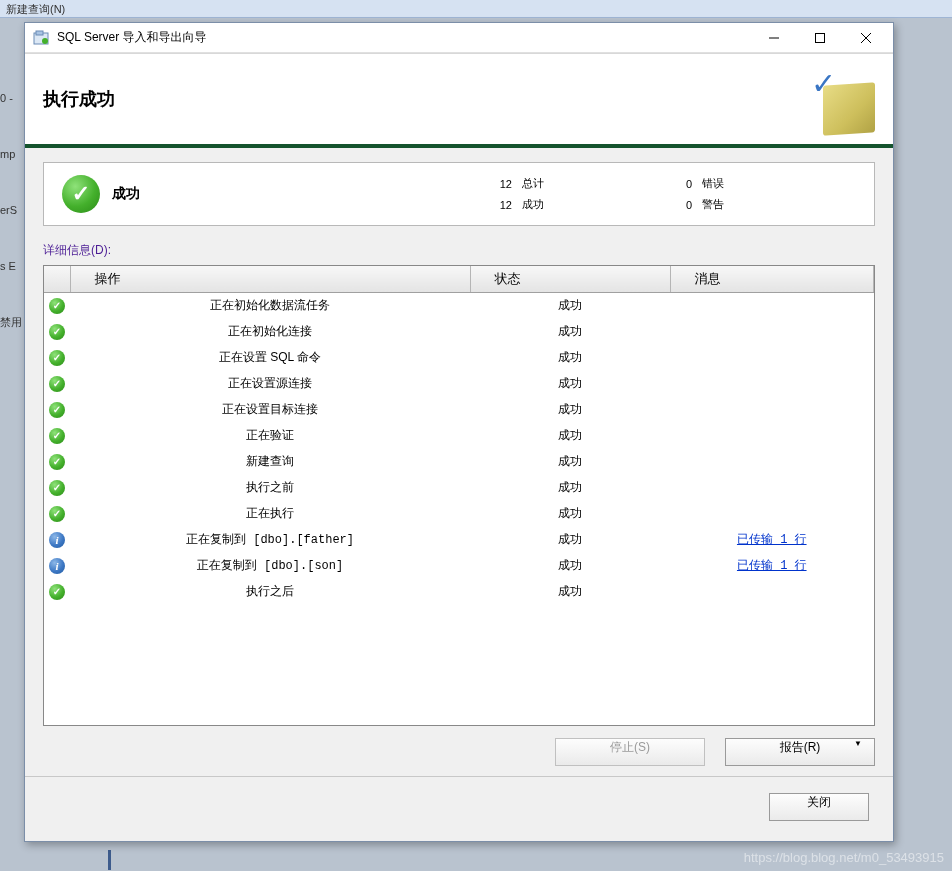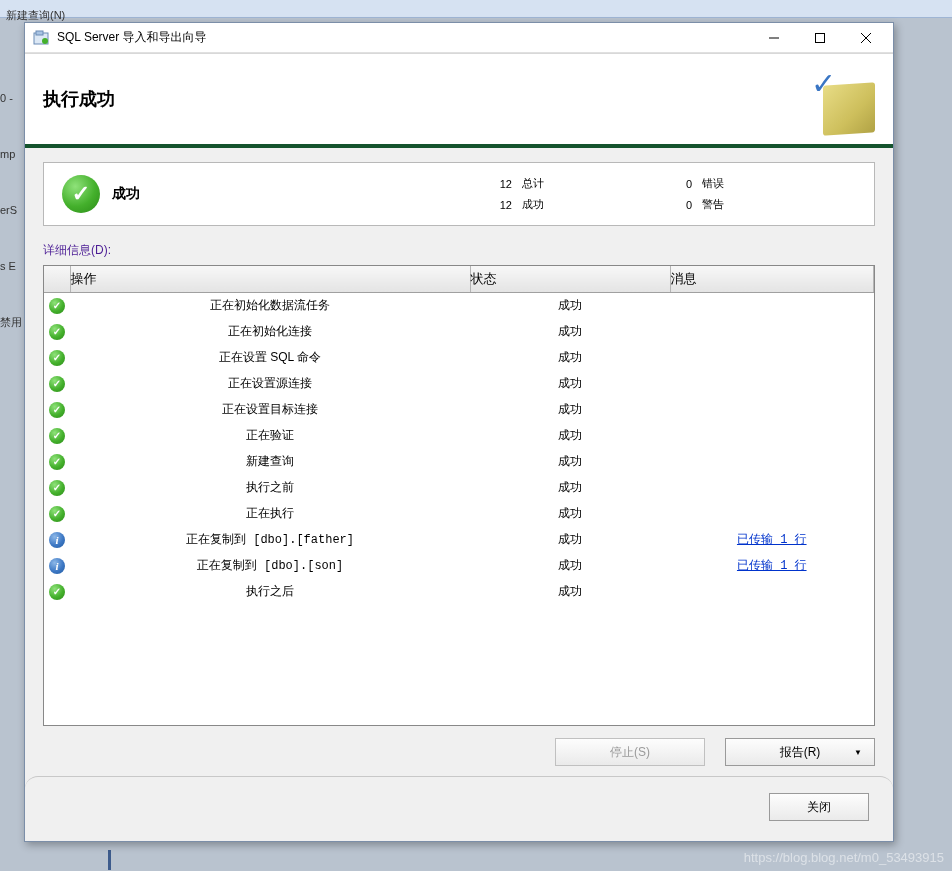--- a/index.html
+++ b/index.html
@@ -13,21 +13,21 @@
       overflow: hidden;
     }
     .bg-frag-top {
       position: absolute;
       top: 0; left: 0; right: 0;
       height: 18px;
       background: #d6e2f2;
       border-bottom: 1px solid #9fb5d4;
       color: #333;
       font-size: 11px;
-      padding: 8px 6px;
+      padding: 2px 6px;
     }
     .bg-frag-left {
       position: absolute;
       left: 0; top: 90px;
       width: 22px;
       color: #333;
       font-size: 11px;
       line-height: 16px;
     }
     .bg-frag-left div { margin-bottom: 40px; }
@@ -189,21 +189,21 @@
     table {
       border-collapse: collapse;
       width: 100%;
       font-size: 12px;
     }
     thead th {
       background: linear-gradient(#f7f7f7, #e4e4e4);
       border-right: 1px solid #b5b5b5;
       border-bottom: 1px solid #a0a0a0;
       text-align: left;
-      padding: 4px 0;
+      padding: 4px 24px;
       font-weight: normal;
       font-size: 13px;
     }
     thead th:first-child { width: 26px; padding: 4px 2px; }
     tbody td {
       padding: 4px 8px;
       height: 26px;
       vertical-align: middle;
       text-align: center;
     }
@@ -244,40 +244,38 @@
       gap: 20px;
       margin-top: 12px;
     }
     .btn {
       width: 150px;
       height: 28px;
       border: 1px solid #9a9a9a;
       background: linear-gradient(#fdfdfd, #eaeaea);
       font-size: 12px;
       display: flex;
-      align-items: center;
       justify-content: center;
       position: relative;
     }
     .btn.disabled {
       color: #9a9a9a;
       border-color: #c0c0c0;
     }
     .btn .arrow {
       position: absolute;
       right: 12px;
       font-size: 8px;
     }
     .footer {
       border-top: 1px solid #c8c8c8;
       padding: 16px 24px 20px 24px;
       background: #f0f0f0;
       display: flex;
       justify-content: flex-end;
-      border-radius: 13px;
     }
     .footer .btn {
       width: 100px;
     }
     .mono { font-family: "Courier New", "SimSun", monospace; }
   </style>
 </head>
 <body>
 
 <div class="bg-frag-top">新建查询(N)</div>

